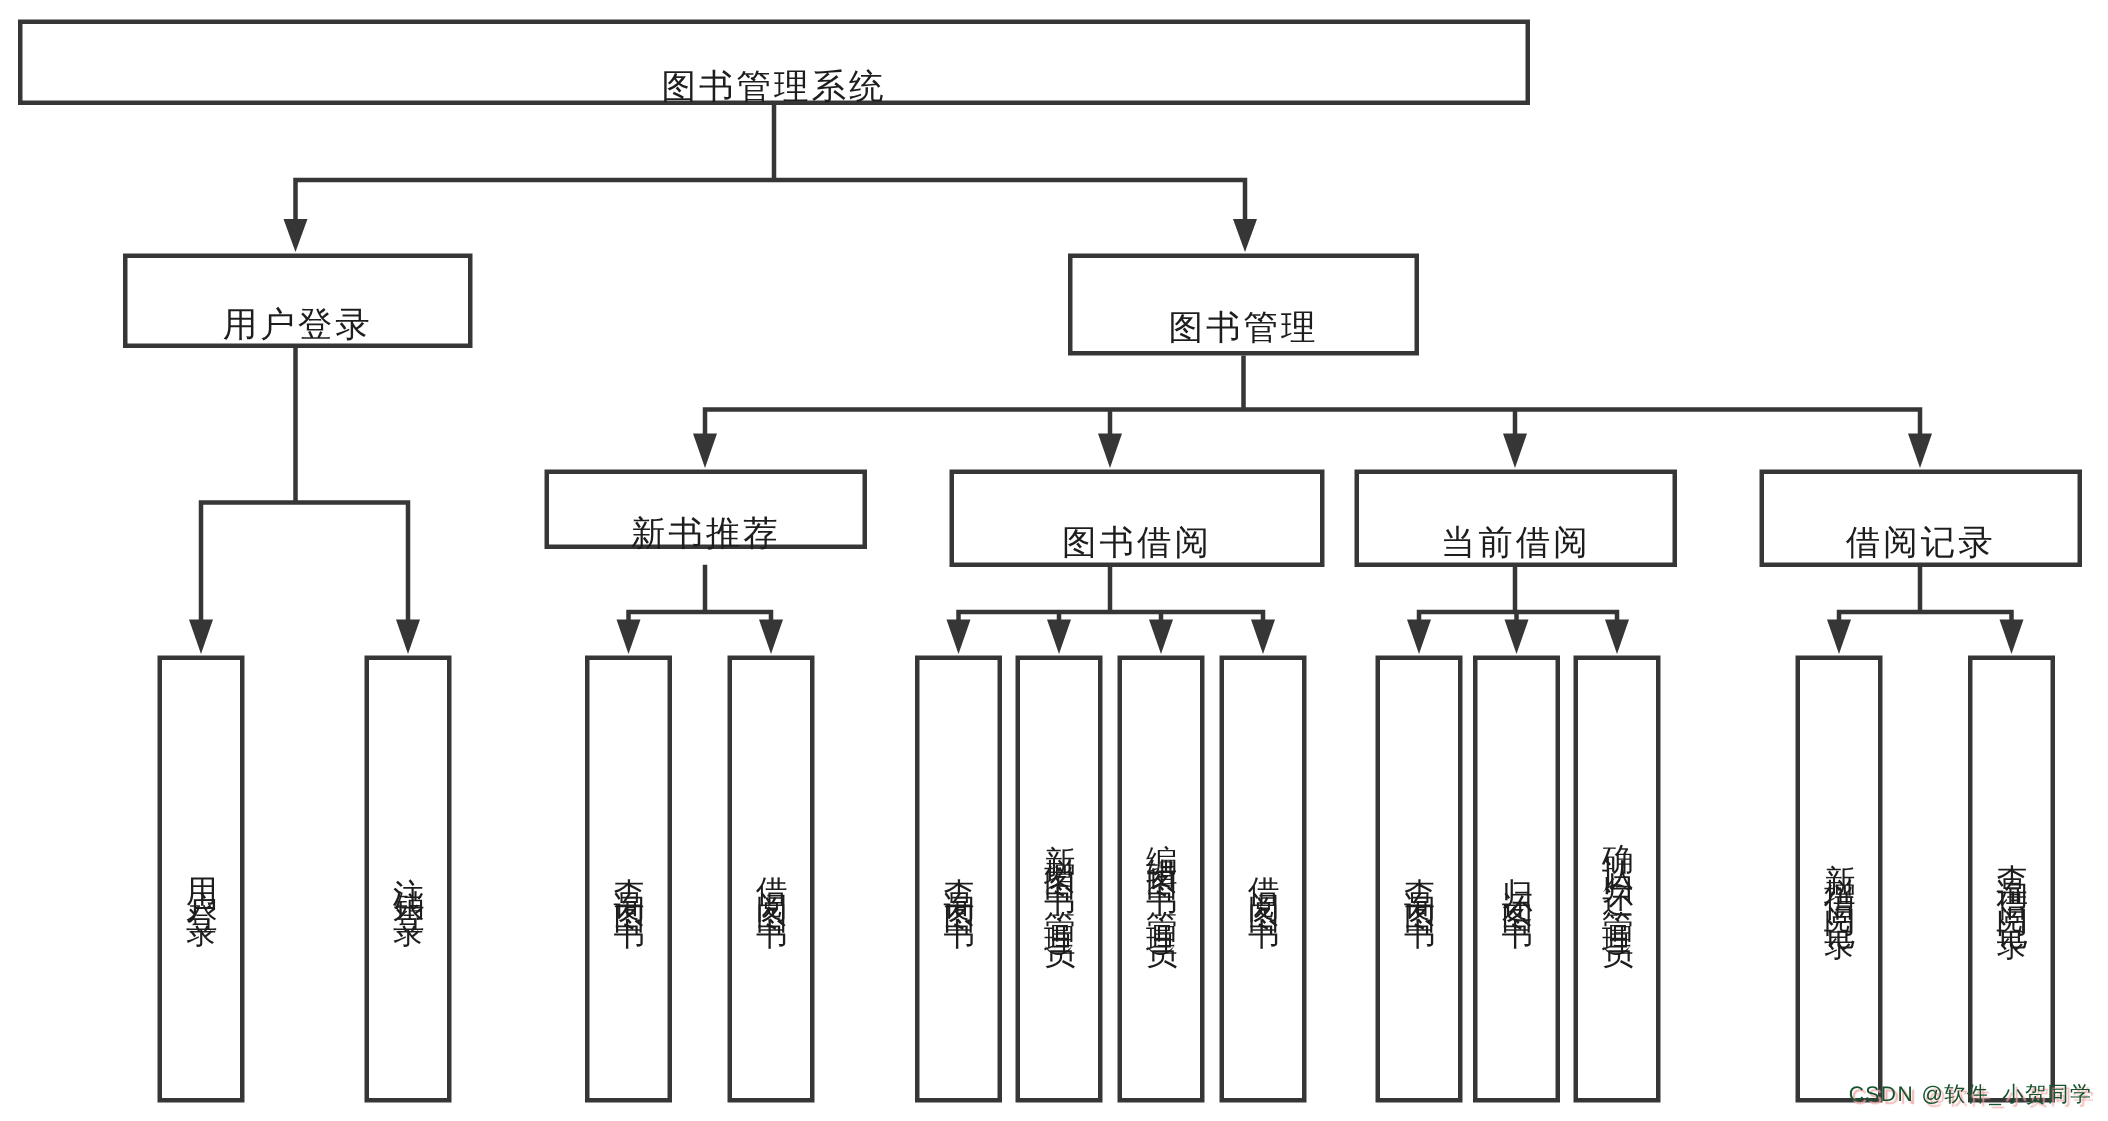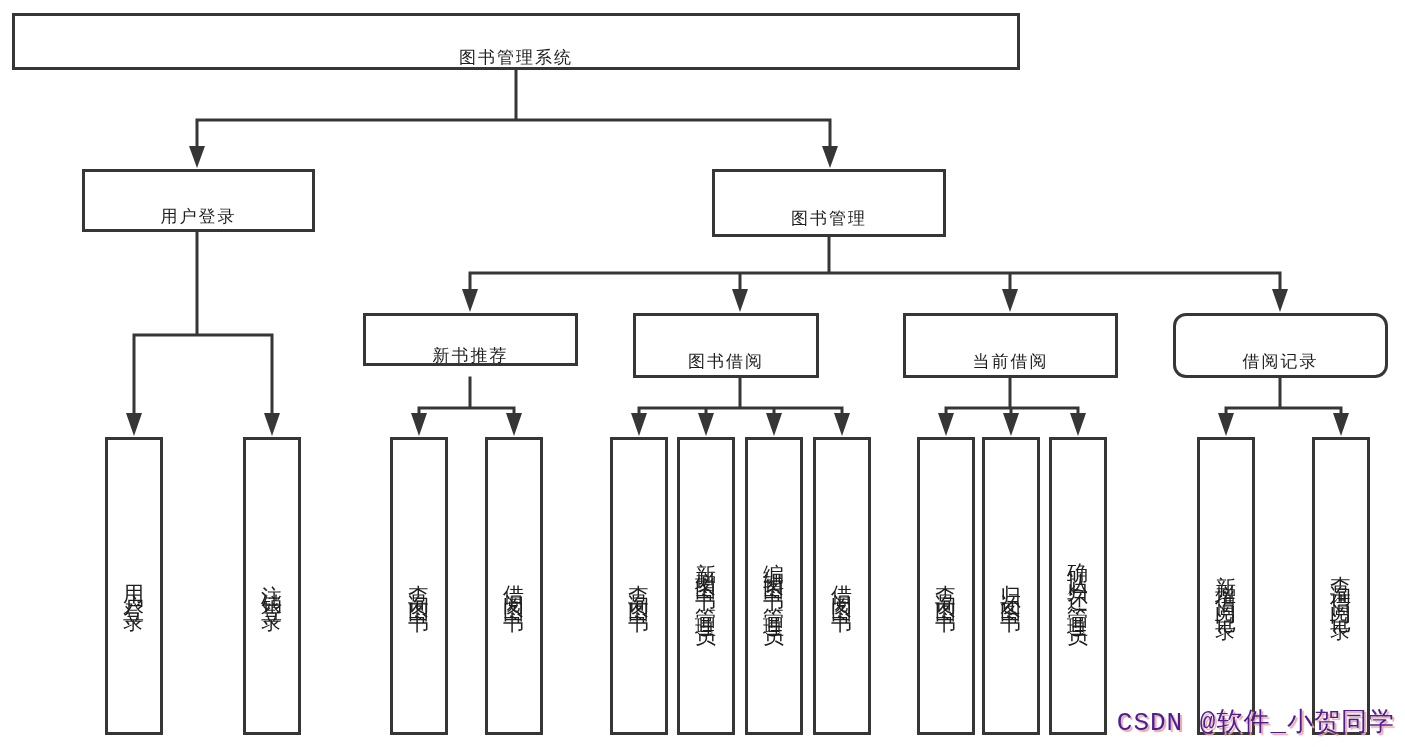--- a/index.html
+++ b/index.html
@@ -8,30 +8,30 @@
     font-family:"Liberation Sans","DejaVu Sans",sans-serif; overflow:hidden;
   }
   svg.wires { position:absolute; left:0; top:0; width:1405px; height:747px; }
   .wire { stroke:#363636; stroke-width:3; fill:none; stroke-linecap:square; }
   .head { fill:#363636; stroke:none; }
   .node {
     position:absolute; box-sizing:border-box; background:#ffffff;
     border:3px solid #363636; display:flex; align-items:center; justify-content:center;
     color:#1d1d1d;
   }
-  .node.h span { font-size:17px; letter-spacing:2px; white-space:nowrap;margin-top:31px; }
+  .node.h span { font-size:23px; letter-spacing:2px; white-space:nowrap;margin-top:31px; }
   .leaf { width:58px; height:298px; top:437px; }
   .leaf span {
     writing-mode:vertical-rl; text-orientation:mixed;
     font-size:21px; letter-spacing:9px; line-height:1; color:#1d1d1d;
   }
   .watermark {
     position:absolute; right:10px; bottom:8px; z-index:5;
-    font-size:26px; letter-spacing:1px; color:#4c1d95;
-    text-shadow:2px 2px 1px #eda7a7; white-space:nowrap;font-family:Liberation Mono, monospace;
+    font-size:14px; letter-spacing:1px; color:#14532d;
+    text-shadow:2px 2px 1px #eda7a7; white-space:nowrap;
   }
 </style>
 </head>
 <body>
 
 <div class="canvas">
 
   <svg class="wires" viewBox="0 0 1405 747">
 
     <g>
@@ -89,27 +89,27 @@
   <div class="node h" style="left:82px; top:169px; width:233px; height:63px;">
     <span>用户登录</span>
   </div>
   <div class="node h" style="left:712px; top:169px; width:234px; height:68px;">
     <span>图书管理</span>
   </div>
 
   <div class="node h" style="left:363px; top:313px; width:215px; height:53px;">
     <span>新书推荐</span>
   </div>
-  <div class="node h" style="left:633px; top:313px; width:186px; height:65px;">
+  <div class="node h" style="left:633px; top:313px; width:250px; height:65px;">
     <span>图书借阅</span>
   </div>
   <div class="node h" style="left:903px; top:313px; width:215px; height:65px;">
     <span>当前借阅</span>
   </div>
-  <div class="node h" style="left:1173px; top:313px; width:215px; height:65px;border-radius:13px;">
+  <div class="node h" style="left:1173px; top:313px; width:215px; height:65px;">
     <span>借阅记录</span>
   </div>
 
   <div class="node leaf" style="left:105px;">
     <span>用户登录</span>
   </div>
   <div class="node leaf" style="left:243px;">
     <span>注销登录</span>
   </div>
 

